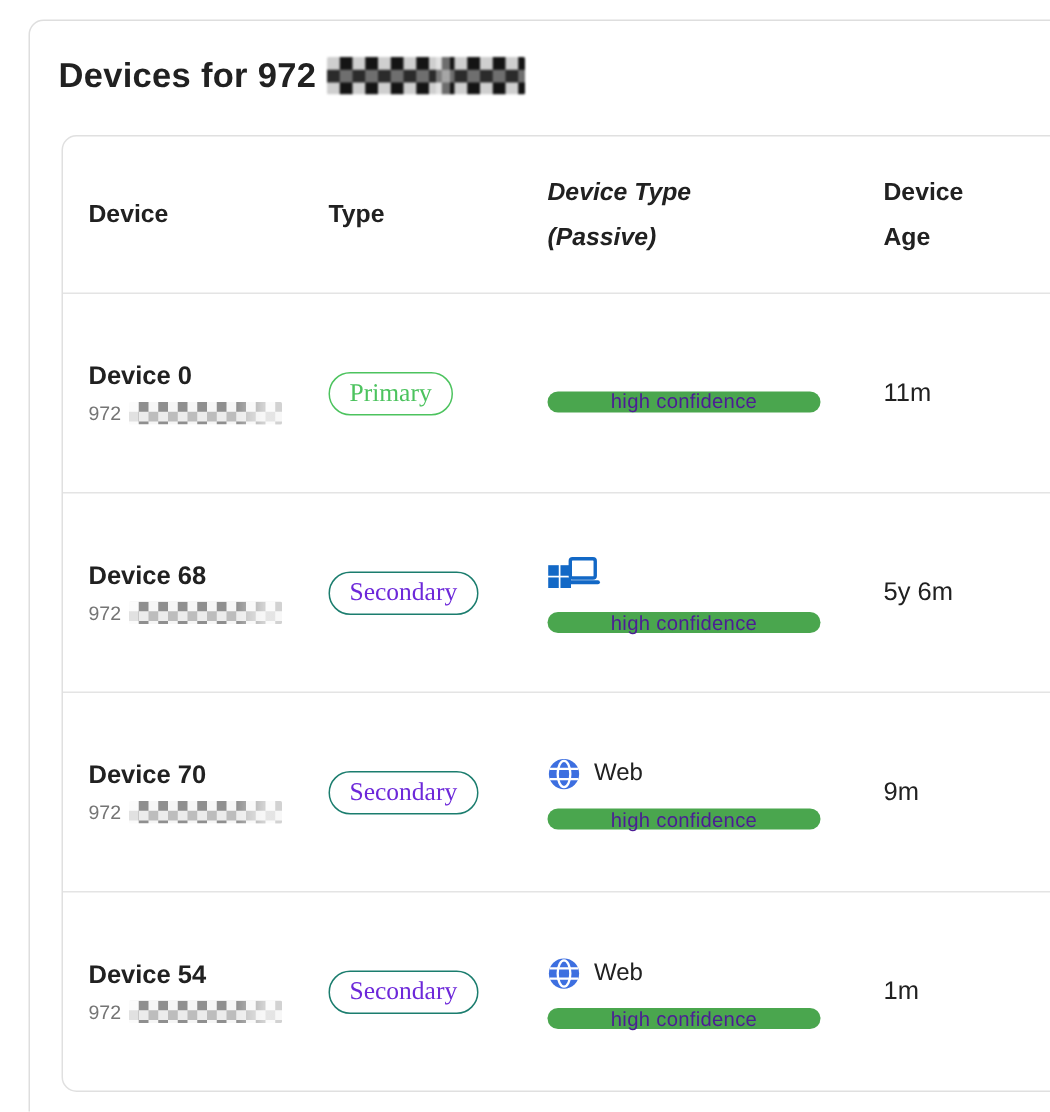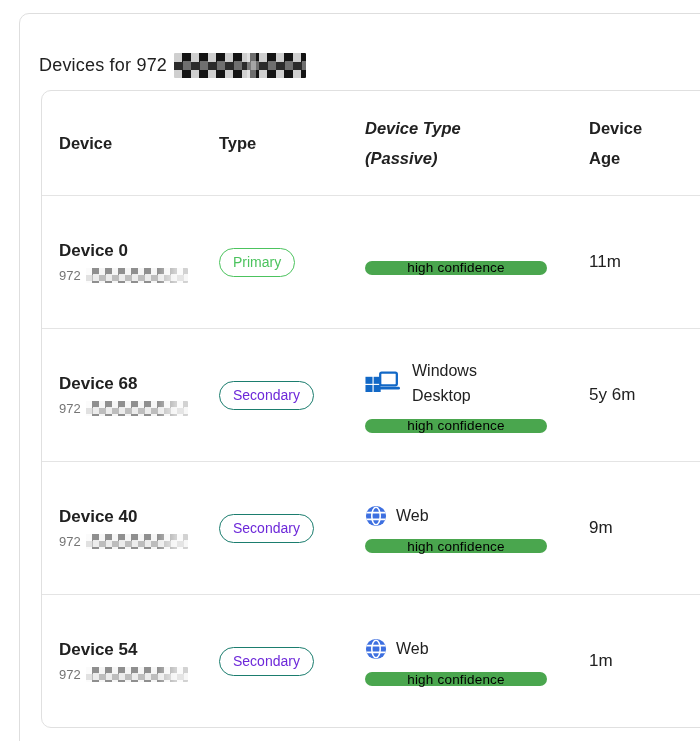--- a/index.html
+++ b/index.html
@@ -12,22 +12,22 @@
     position: relative;
   }
   .outer-card {
     position: absolute; left: 19px; top: 13px;
     width: 700px; height: 780px;
     background: #fff;
     border: 1px solid #dedede;
     border-radius: 10px;
   }
   .title {
-    position: absolute; left: 19px; top: 39px;
-    font-size: 18px; font-weight: 400; letter-spacing: .2px;
+    position: absolute; left: 19px; top: 23px;
+    font-size: 23px; font-weight: 700; letter-spacing: .2px;
     display: flex; align-items: center; gap: 7px;
     white-space: nowrap;
   }
   .redact {
     display: inline-block;
     border-radius: 1px;
   }
   .redact-title {
     width: 132px; height: 25px;
     background-image:
@@ -65,35 +65,36 @@
   .dev-name { font-size: 17px; font-weight: 600; }
   .dev-phone {
     margin-top: 7px;
     font-size: 13px; color: #757575;
     display: flex; align-items: center; gap: 5px;
   }
   .type-pill {
     display: inline-flex; align-items: center;
     height: 29px; padding: 0 13px;
     border-radius: 15px;
-    font-size: 14px;
+    font-size: 17px;
     border: 1.5px solid;
     background: #fff;
+    font-family: Liberation Serif, serif;
   }
   .type-pill.primary   { color: #4cc35e; border-color: #4cc35e; }
   .type-pill.secondary { color: #6d28d9; border-color: #1b7d6e; }
   .dtype-top { display: flex; align-items: center; gap: 9px; }
   .dtype-label { font-size: 16px; line-height: 25px; max-width: 92px; }
   .icon { display: inline-flex; flex: none; }
   .conf-pill {
     margin-top: 11px;
     width: 182px; height: 14px;
     border-radius: 13px;
     background: #4aa64e;
-    color: #000000; font-size: 13.5px;
+    color: #4c1d95; font-size: 13.5px;
     display: flex; align-items: center; justify-content: center;
     letter-spacing: .2px;
   }
   .cell-age { font-size: 17px; }
 </style>
 </head>
 <body>
 
 <div class="outer-card">
   <div class="title">
@@ -146,30 +147,29 @@
             <rect x="12.8" y="19.6" width="24" height="2.8" rx="1.4" fill="#1268c6"></rect>
             <g fill="#1268c6">
               <rect x="0.5" y="9" width="7.4" height="7.4"></rect>
               <rect x="9.1" y="9" width="7.4" height="7.4"></rect>
               <rect x="0.5" y="17.6" width="7.4" height="7.4"></rect>
               <rect x="9.1" y="17.6" width="7.4" height="7.4"></rect>
             </g>
           </svg>
         </span>
 
-        <span class="dtype-label">Windows Desktop</span>
       </div>
       <div class="conf-pill">high confidence</div>
     </div>
     <div class="cell cell-age">5y 6m</div>
   </div>
 
   <div class="trow">
     <div class="cell cell-device">
-      <div class="dev-name">Device 40</div>
+      <div class="dev-name">Device 70</div>
       <div class="dev-phone">
         <span>972</span>
         <span class="redact redact-phone"></span>
       </div>
     </div>
     <div class="cell cell-type">
       <span class="type-pill secondary">Secondary</span>
     </div>
     <div class="cell cell-dtype">
       <div class="dtype-top">

